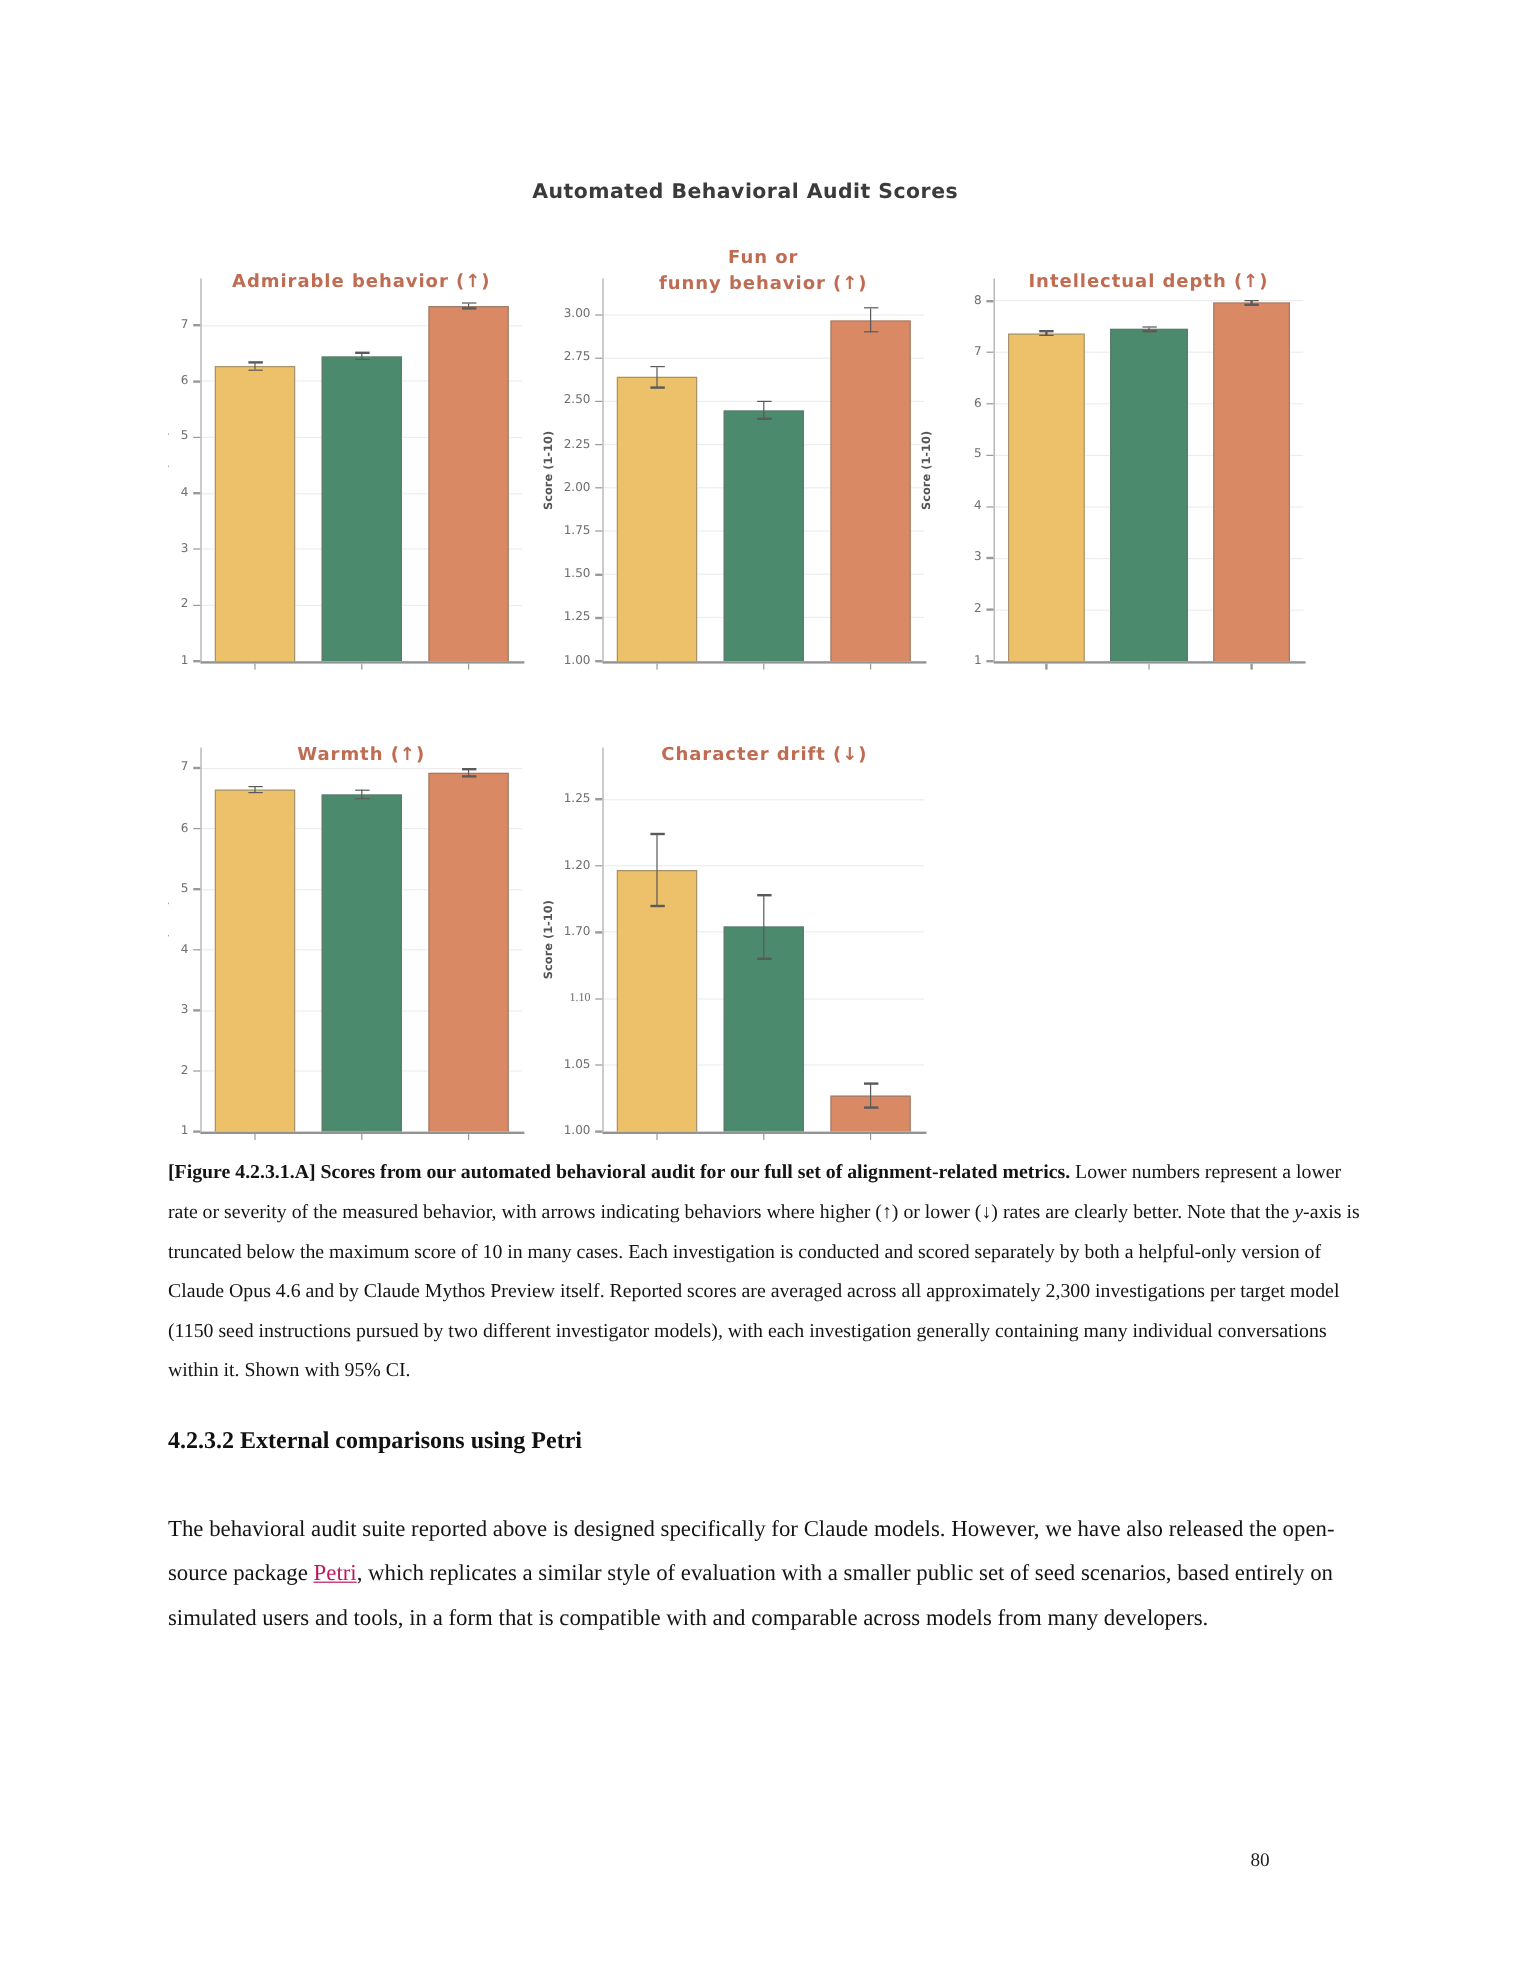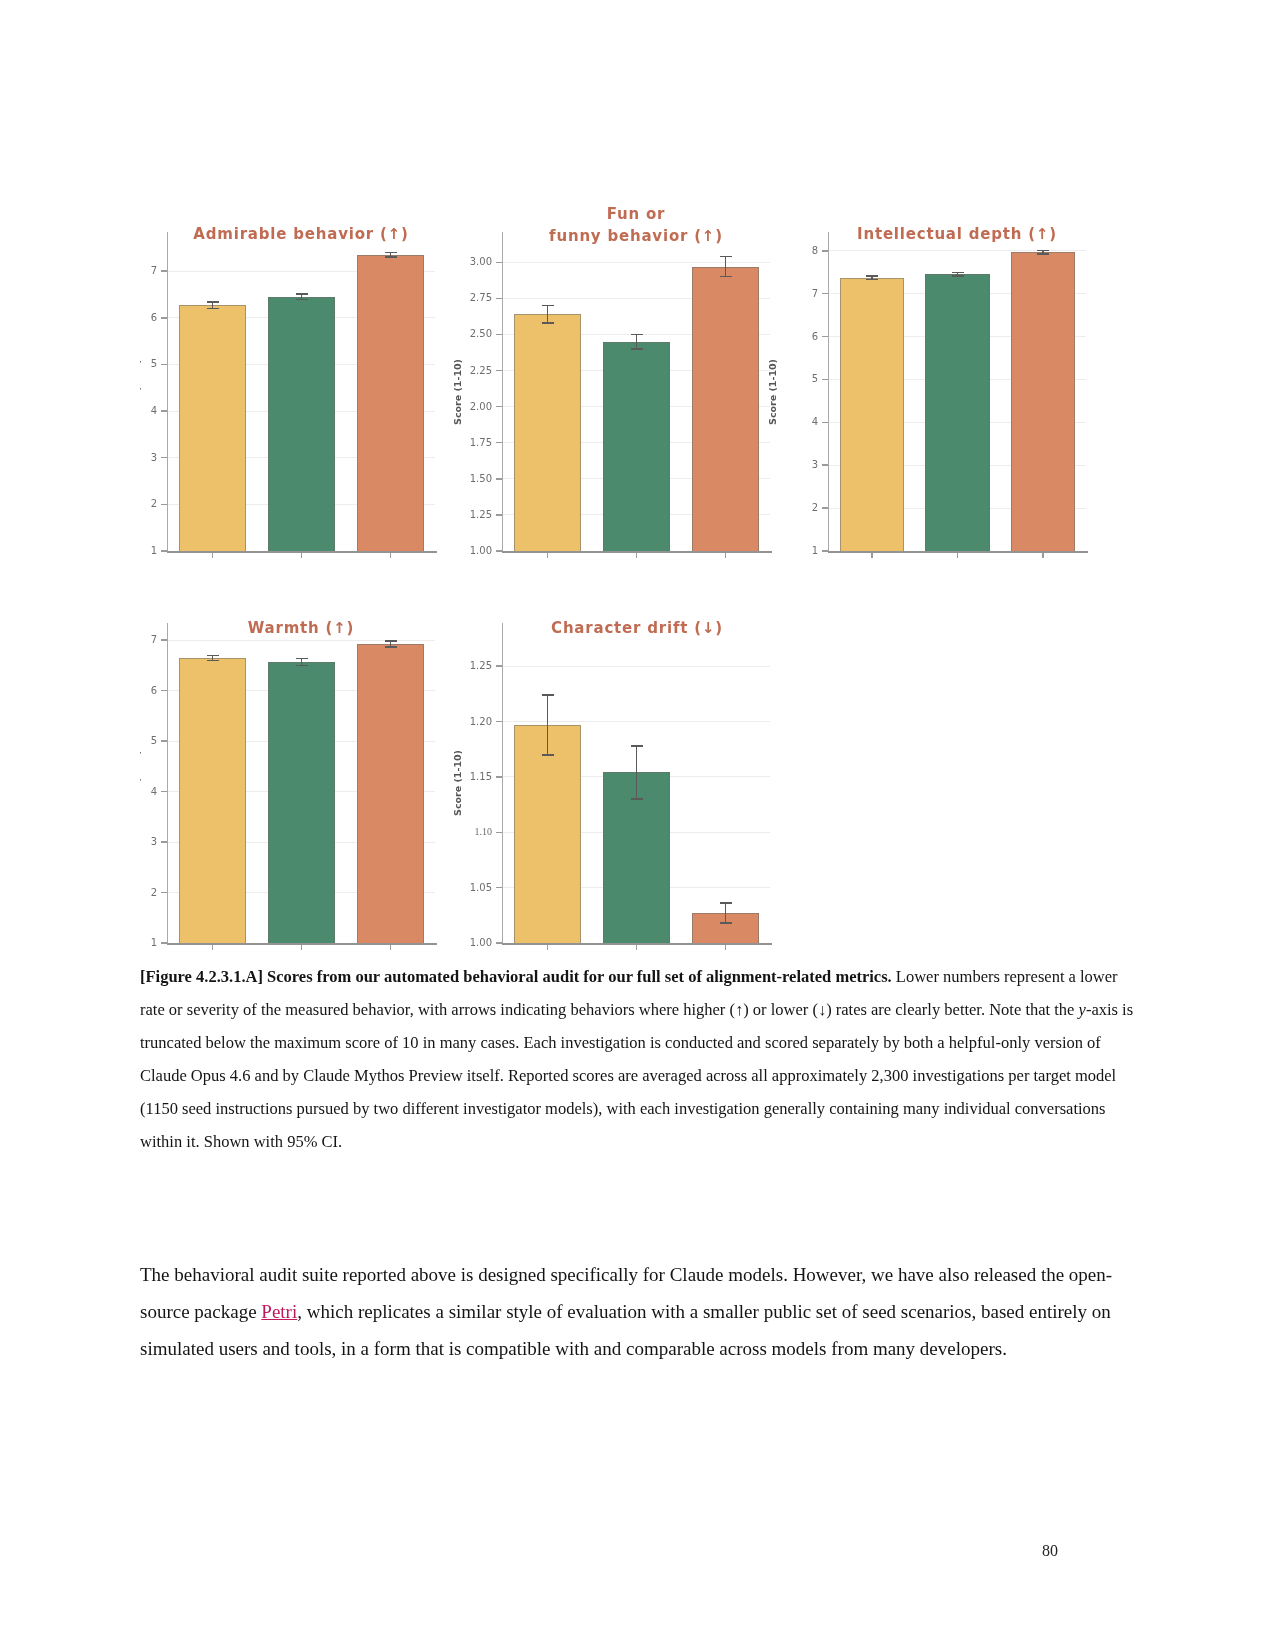--- a/index.html
+++ b/index.html
@@ -57,20 +57,21 @@
     position:absolute; left:1030px; top:1542px; width:40px; text-align:center;
     font-size:16px; color:#222;
   }
 </style>
 </head>
 <body>
 
 <div class="page">
 
   <div class="figure">
+    <div class="fig-title">Automated Behavioral Audit Scores</div>
     <div id="charts">
         <div class="chart-title" style="left: 161px; top: 64px;">Admirable behavior  (↑)</div>
         <div class="ytickmark" style="left: 21px; top: 410.25px;"></div>
         <div class="yticklabel" style="left: -23px; top: 404px;">1</div>
         <div class="grid" style="left: 28px; top: 363.863px; width: 267px;"></div>
         <div class="ytickmark" style="left: 21px; top: 363.613px;"></div>
         <div class="yticklabel" style="left: -23px; top: 357.363px;">2</div>
         <div class="grid" style="left: 28px; top: 317.225px; width: 267px;"></div>
         <div class="ytickmark" style="left: 21px; top: 316.975px;"></div>
         <div class="yticklabel" style="left: -23px; top: 310.725px;">3</div>
@@ -235,21 +236,21 @@
         <div class="ytickmark" style="left: 356px; top: 802.25px;"></div>
         <div class="yticklabel" style="left: 312px; top: 796px;">1.00</div>
         <div class="grid" style="left: 363px; top: 747.137px; width: 267px;"></div>
         <div class="ytickmark" style="left: 356px; top: 746.887px;"></div>
         <div class="yticklabel" style="left: 312px; top: 740.637px;">1.05</div>
         <div class="grid" style="left: 363px; top: 691.773px; width: 267px;"></div>
         <div class="ytickmark" style="left: 356px; top: 691.523px;"></div>
         <div class="yticklabel" style="left: 312px; top: 685.273px; font-family: Liberation Serif, serif;">1.10</div>
         <div class="grid" style="left: 363px; top: 636.41px; width: 267px;"></div>
         <div class="ytickmark" style="left: 356px; top: 636.16px;"></div>
-        <div class="yticklabel" style="left: 312px; top: 629.91px;">1.15</div>
+        <div class="yticklabel" style="left: 312px; top: 629.91px;">1.70</div>
         <div class="grid" style="left: 363px; top: 581.047px; width: 267px;"></div>
         <div class="ytickmark" style="left: 356px; top: 580.797px;"></div>
         <div class="yticklabel" style="left: 312px; top: 574.547px;">1.20</div>
         <div class="grid" style="left: 363px; top: 525.683px; width: 267px;"></div>
         <div class="ytickmark" style="left: 356px; top: 525.433px;"></div>
         <div class="yticklabel" style="left: 312px; top: 519.183px;">1.25</div>
         <div class="bar" style="left: 374.125px; top: 584.869px; width: 66.75px; height: 218.131px; background: rgb(236, 193, 105);"></div>
         <div class="err-line" style="left: 406.75px; top: 554.972px; height: 59.7924px;"></div>
         <div class="err-cap" style="left: 401.5px; top: 554.222px; width: 12px;"></div>
         <div class="err-cap" style="left: 401.5px; top: 614.015px; width: 12px;"></div>
@@ -265,17 +266,18 @@
         <div class="err-cap" style="left: 579.5px; top: 782.319px; width: 12px;"></div>
         <div class="xtickmark" style="left: 584.75px; top: 805px;"></div>
         <div class="spine-y" style="left: 361.5px; top: 483px; height: 320px;"></div>
         <div class="spine-x" style="left: 361.5px; top: 803px; width: 270px;"></div>
         <div class="ylabel" style="left: 258px; top: 636px;">Score (1-10)</div>
       </div>
   </div>
 
   <p class="caption"><span class="b">[Figure 4.2.3.1.A] Scores from our automated behavioral audit for our full set of alignment-related metrics.</span><span> Lower numbers represent a lower rate or severity of the measured behavior, with arrows indicating behaviors where higher (↑) or lower (↓) rates are clearly better. Note that the </span><span class="it">y</span><span>-axis is truncated below the maximum score of 10 in many cases. Each investigation is conducted and scored separately by both a helpful-only version of Claude Opus 4.6 and by Claude Mythos Preview itself. Reported scores are averaged across all approximately 2,300 investigations per target model (1150 seed instructions pursued by two different investigator models), with each investigation generally containing many individual conversations within it. Shown with 95% CI.</span></p>
 
+  <h2 class="section-heading">4.2.3.2 External comparisons using Petri</h2>
 
   <p class="body-par"><span>The behavioral audit suite reported above is designed specifically for Claude models. However, we have also released the open-source package </span><a>Petri</a><span>, which replicates a similar style of evaluation with a smaller public set of seed scenarios, based entirely on simulated users and tools, in a form that is compatible with and comparable across models from many developers.</span></p>
 
   <div class="pagenum">80</div>
 </div>
 
 </body></html>

